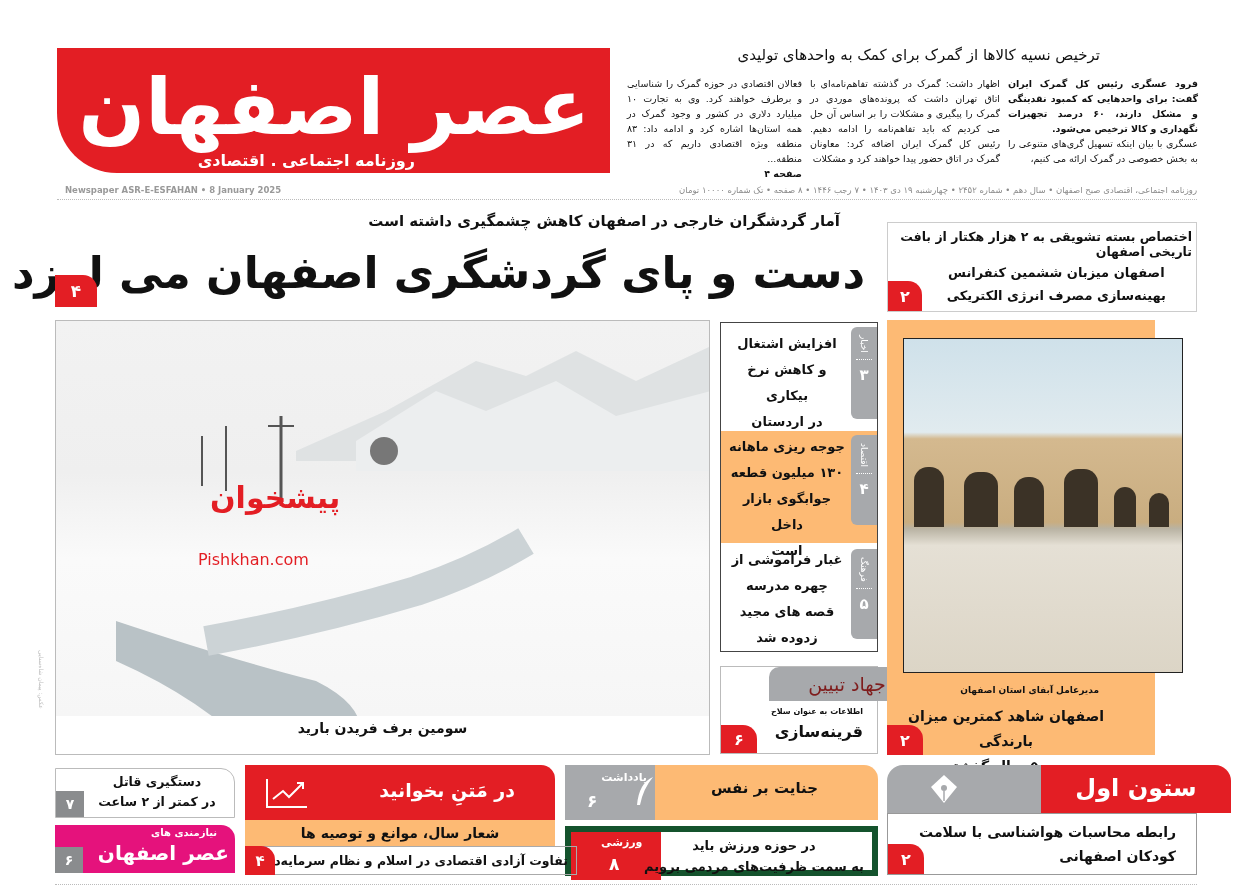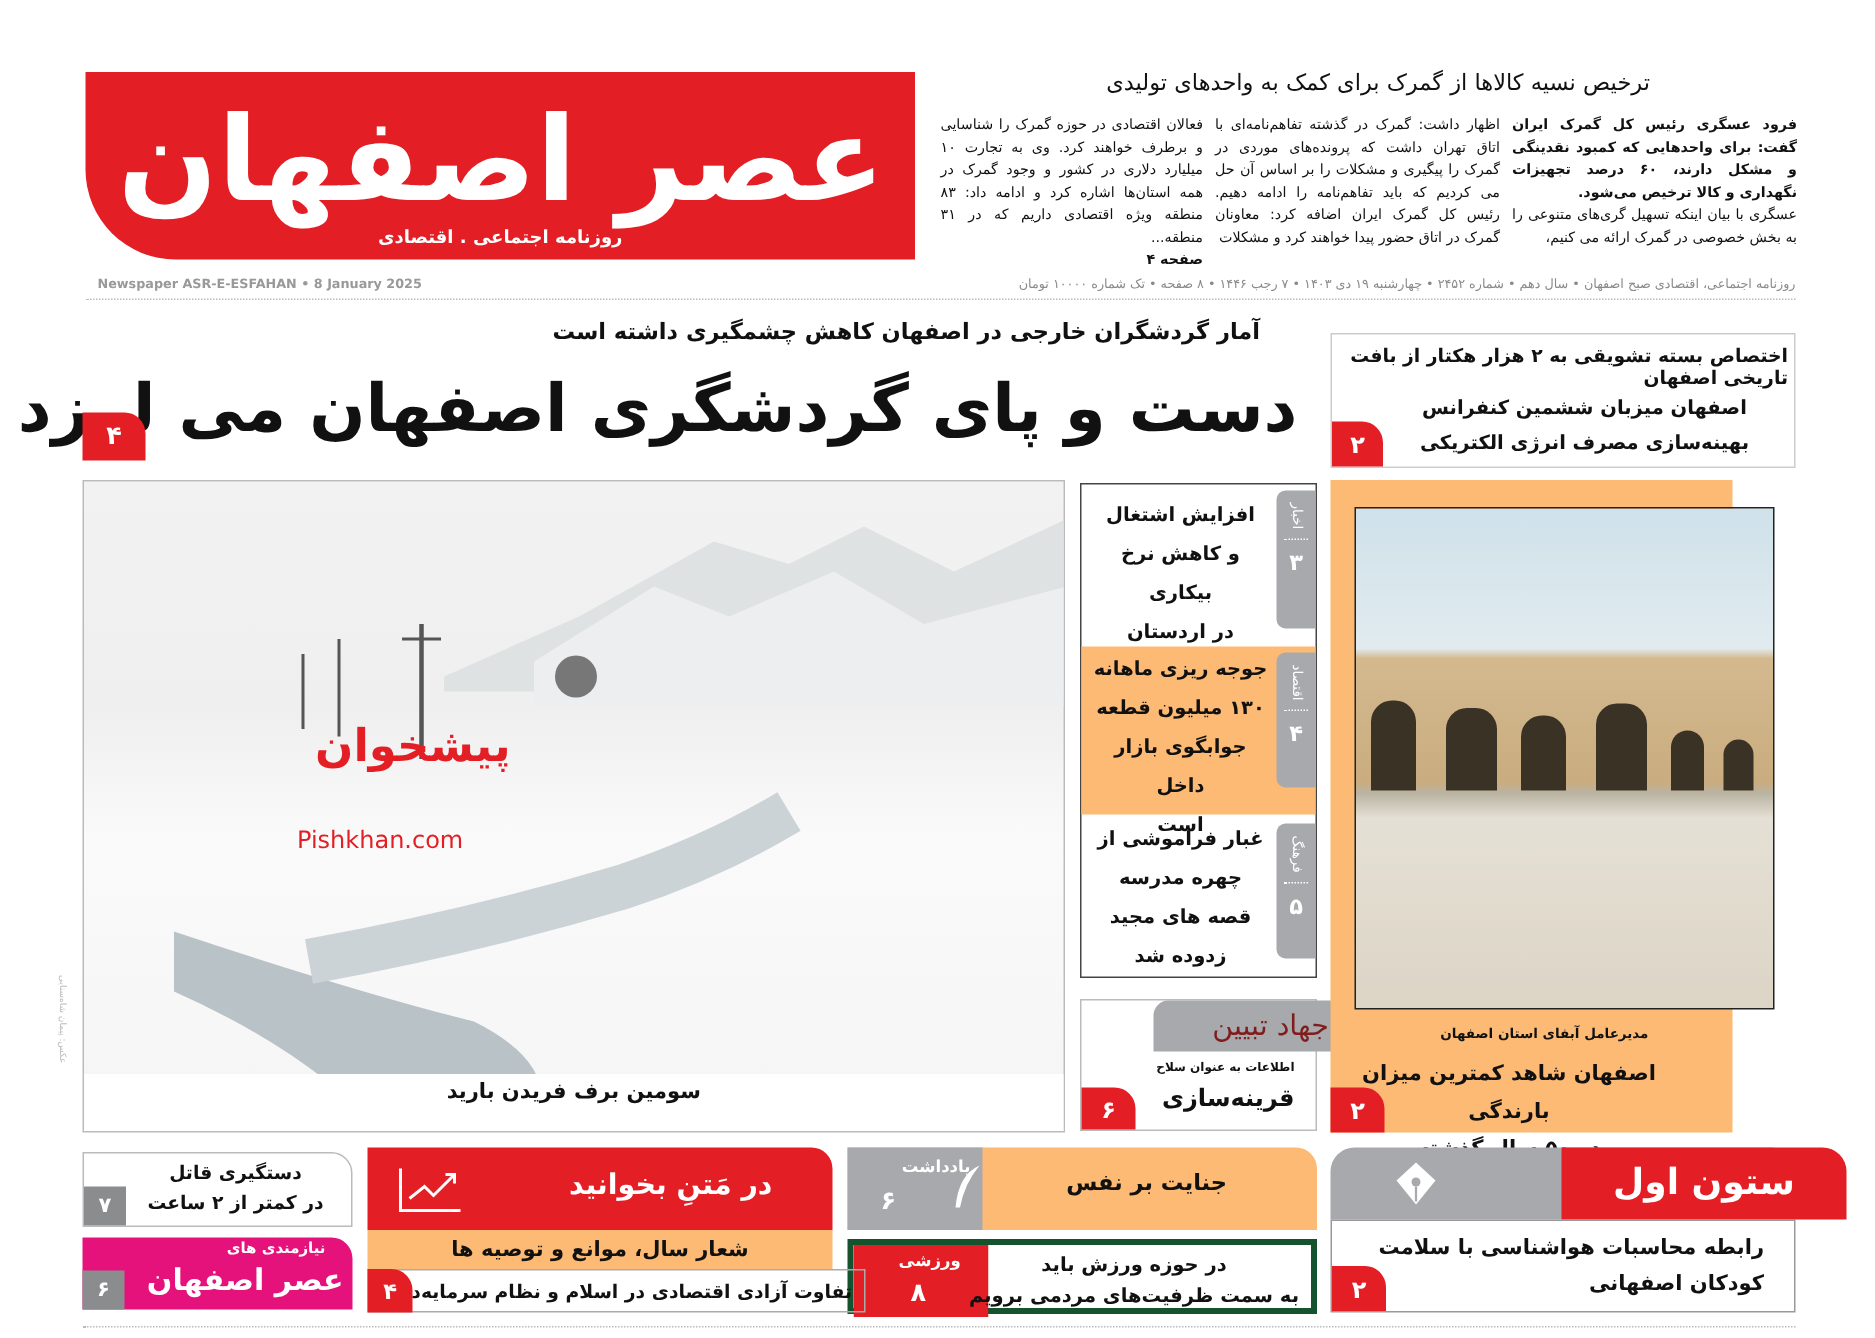--- a/index.html
+++ b/index.html
@@ -8,21 +8,21 @@
   .rtl { direction: rtl; }
   .red { background: #e31e24; }
   .grey { background: #a7a9ac; }
   .lightgrey { background: #fdba74; }
   .num-red { background: #e31e24; color: #fff; font-weight: bold; display: flex; align-items: center; justify-content: center; border-top-right-radius: 14px; }
   .num-grey { background: #8a8c8e; color: #fff; font-weight: bold; display: flex; align-items: center; justify-content: center; }
 
   
   #masthead { left: 57px; top: 48px; width: 553px; height: 125px; border-radius: 0 0 0 60px; }
   #logo-text { right: 20px; top: 4px; color: #fff; font-size: 78px; font-weight: bold; letter-spacing: 2px; line-height: 110px; }
-  #logo-tagline { right: 195px; top: 103px; color: #fff; font-size: 12px; font-weight: bold; margin-left: 40px; }
+  #logo-tagline { right: 195px; top: 103px; color: #fff; font-size: 16px; font-weight: bold; margin-left: 40px; }
 
   #top-headline { right: 150px; top: 46px; font-size: 15px; font-weight: normal; }
   .top-col { top: 76px; width: 190px; font-size: 9.5px; line-height: 15px; text-align: justify; }
   .top-col b { font-weight: bold; }
 
   #info-bar { left: 57px; top: 182px; width: 1140px; height: 18px; font-size: 8.5px; color: #8a8a8a; border-bottom: 1px dotted #bbb; }
   #info-right { right: 0; top: 3px; }
   #info-left { left: 8px; top: 3px; font-weight: bold; color: #999; }
 
   
@@ -74,21 +74,21 @@
   #sotoon-title { right: 20px; top: 6px; font-size: 14px; font-weight: bold; text-align: right; line-height: 24px; width: 270px; }
   #sotoon-page { left: 0; top: 30px; width: 36px; height: 30px; font-size: 16px; }
 
   #yad-box { left: 565px; top: 765px; width: 313px; height: 55px; border-radius: 0 14px 0 0; }
   #yad-tab { left: 0; top: 0; width: 90px; height: 55px; color: #fff; text-align: center; }
   #yad-label { right: 8px; top: 6px; font-size: 11px; font-weight: bold; }
   #yad-num { left: 22px; top: 26px; font-size: 17px; font-weight: bold; }
   #quill-icon { left: 66px; top: 10px; width: 26px; height: 34px; }
   #yad-title { right: 60px; top: 14px; font-size: 15px; font-weight: bold; }
 
-  #varzeshi-box { left: 565px; top: 826px; width: 313px; height: 50px; border: 4px solid #14532d; }
+  #varzeshi-box { left: 565px; top: 826px; width: 313px; height: 50px; border: 6px solid #14532d; }
   #varzeshi-tab { left: 0; top: 0; width: 90px; height: 48px; color: #fff; text-align: center; }
   #varzeshi-label { left: 30px; top: 4px; font-size: 11px; font-weight: bold; color: #fff; }
   #varzeshi-num { left: 38px; top: 22px; font-size: 17px; font-weight: bold; color: #fff; }
   #varzeshi-title { right: 8px; top: 3px; font-size: 13px; font-weight: bold; text-align: center; line-height: 21px; width: 220px; }
 
   #matne-box { left: 245px; top: 765px; width: 310px; height: 110px; }
   #matne-head { left: 0; top: 0; width: 310px; height: 55px; border-radius: 0 14px 0 0; color: #fff; font-size: 19px; font-weight: bold; }
   #matne-title { right: 40px; top: 14px; }
   #chart-icon { left: 20px; top: 12px; width: 44px; height: 32px; }
   #matne-sub { left: 0; top: 55px; width: 310px; height: 26px; font-size: 14px; font-weight: bold; text-align: center; line-height: 26px; }

